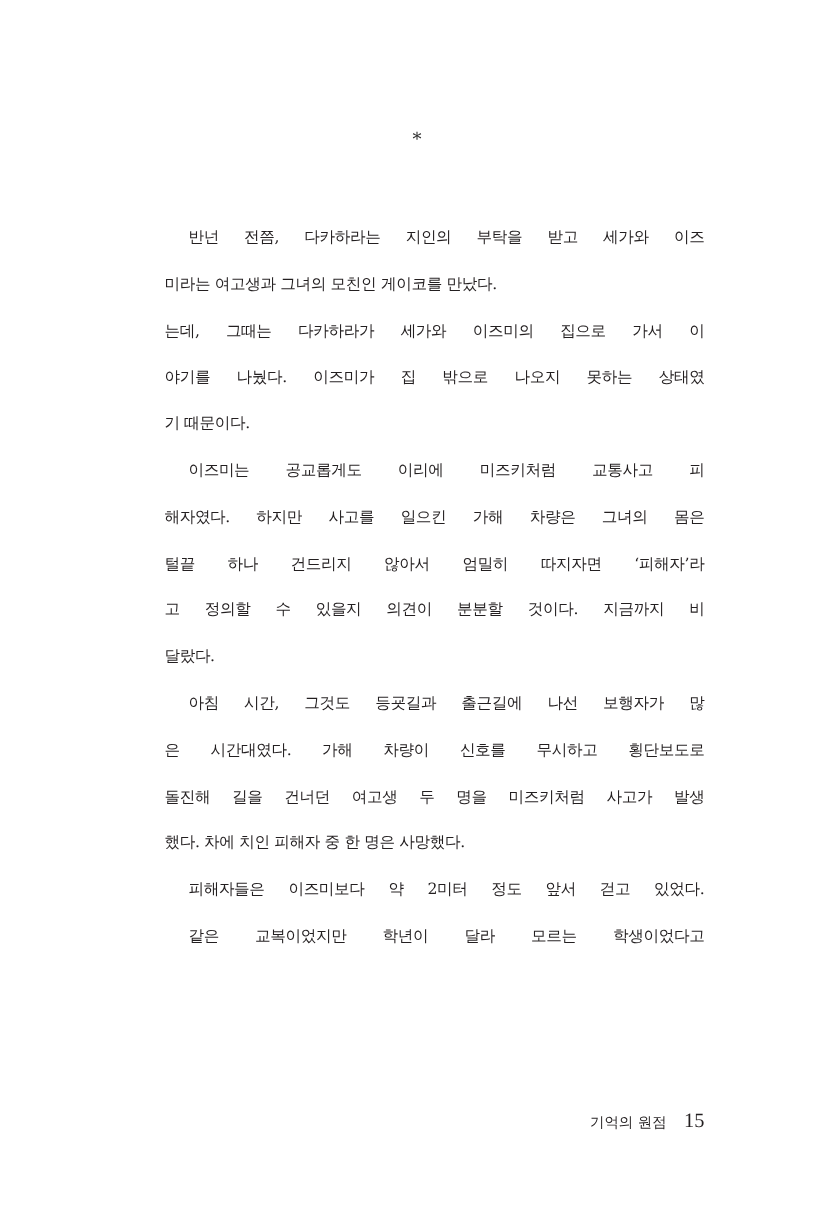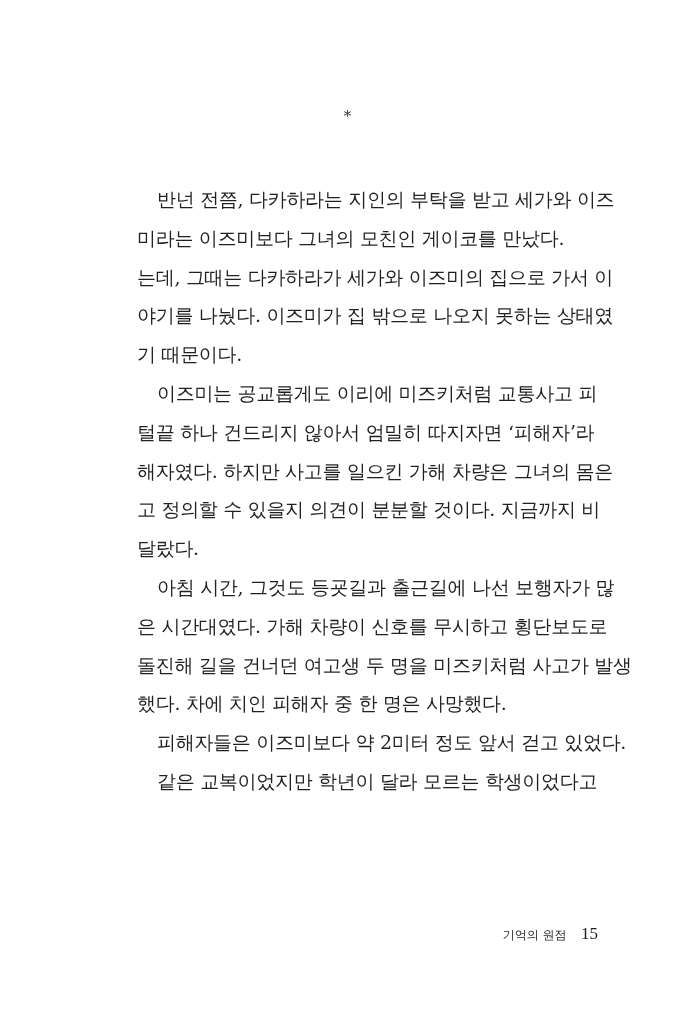--- a/index.html
+++ b/index.html
@@ -35,35 +35,35 @@
     .body-text {
       position: absolute;
       left: 137px;
       top: 180px;
       width: 450px;
     }
     .line {
       display: block;
       height: 38.8px;
       line-height: 38.8px;
-      font-size: 19px;
+      font-size: 13px;
       white-space: nowrap;
       text-align: justify;
       text-align-last: justify;
       letter-spacing: -0.3px;
     }
     .line.indent {
       padding-left: 20px;
     }
     .line.last {
       text-align-last: left;
     }
     .footer {
       position: absolute;
-      right: 97px;
+      right: 108px;
       top: 924px;
       font-size: 14px;
       line-height: 20px;
       color: #231f20;
       white-space: nowrap;
     }
     .footer .title {
       font-size: 12px;
       margin-right: 10px;
       font-family: "DejaVu Sans", sans-serif;
@@ -74,27 +74,27 @@
     }
   </style>
 </head>
 <body>
 
 <div class="page">
   <div class="section-mark">*</div>
 
   <div class="body-text">
     <span class="line indent">반넌 전쯤, 다카하라는 지인의 부탁을 받고 세가와 이즈</span>
-    <span class="line last">미라는 이즈미보다 그녀의 모친인 게이코를 만났다.</span>
+    <span class="line last">미라는 여고생과 그녀의 모친인 게이코를 만났다.</span>
     <span class="line">는데, 그때는 다카하라가 세가와 이즈미의 집으로 가서 이</span>
     <span class="line">야기를 나눴다. 이즈미가 집 밖으로 나오지 못하는 상태였</span>
     <span class="line last">기 때문이다.</span>
     <span class="line indent">이즈미는 공교롭게도 이리에 미즈키처럼 교통사고 피</span>
+    <span class="line">해자였다. 하지만 사고를 일으킨 가해 차량은 그녀의 몸은</span>
     <span class="line">털끝 하나 건드리지 않아서 엄밀히 따지자면 ‘피해자’라</span>
-    <span class="line">해자였다. 하지만 사고를 일으킨 가해 차량은 그녀의 몸은</span>
     <span class="line">고 정의할 수 있을지 의견이 분분할 것이다. 지금까지 비</span>
     <span class="line last">달랐다.</span>
     <span class="line indent">아침 시간, 그것도 등굣길과 출근길에 나선 보행자가 많</span>
     <span class="line">은 시간대였다. 가해 차량이 신호를 무시하고 횡단보도로</span>
     <span class="line">돌진해 길을 건너던 여고생 두 명을 미즈키처럼 사고가 발생</span>
     <span class="line last">했다. 차에 치인 피해자 중 한 명은 사망했다.</span>
     <span class="line indent">피해자들은 이즈미보다 약 2미터 정도 앞서 걷고 있었다.</span>
     <span class="line indent">같은 교복이었지만 학년이 달라 모르는 학생이었다고</span>
   </div>
 

